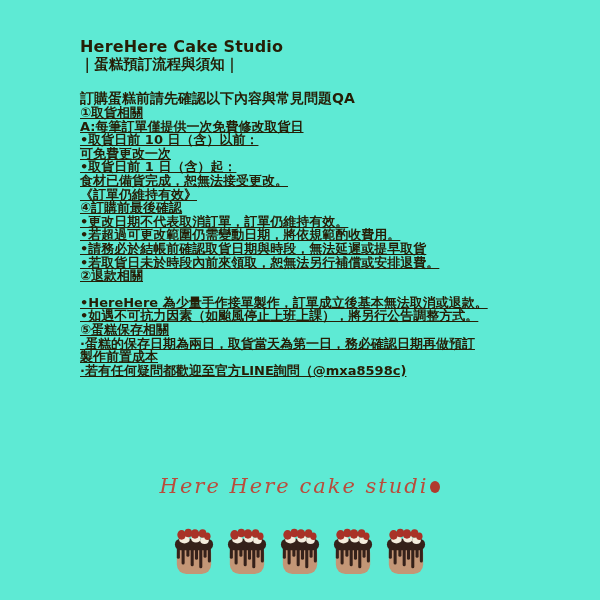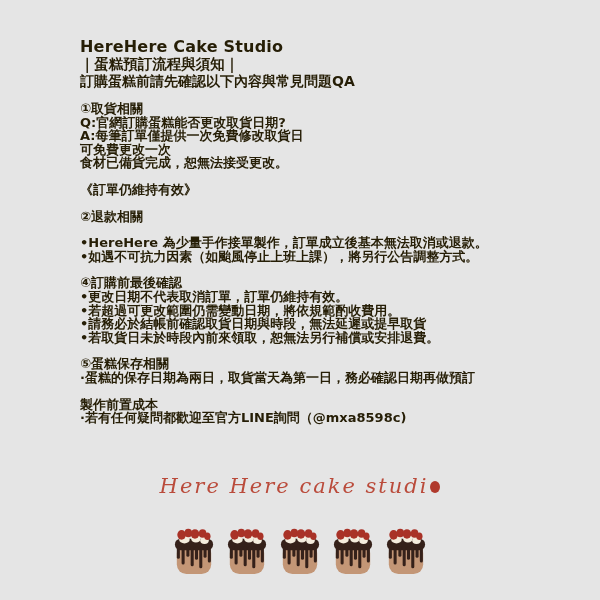--- a/index.html
+++ b/index.html
@@ -1,38 +1,39 @@
 <!DOCTYPE html>
 <html><head>
 <meta charset="utf-8">
 <style>
   html,body{margin:0;padding:0;}
   .canvas{
     position:relative;
     width:600px;height:600px;
-    background:#e5e5e5;
+    background:#5eead4;
     overflow:hidden;
     font-family:"DejaVu Sans","Liberation Sans",sans-serif;
     color:#261E06;
   }
   .content{
     position:absolute;
     left:80px;top:38px;right:55px;
   }
   .title{
     font-size:16px;font-weight:700;line-height:18px;
     letter-spacing:0.2px;
   }
   .subtitle{
     font-size:14.5px;font-weight:700;line-height:17px;
   }
   .intro{
+    margin-top:17px;
     font-size:14px;font-weight:700;line-height:16px;
   }
-  .section{margin-top:13px;}
+  .section{text-decoration:underline;}
   .line{
     font-size:13px;font-weight:700;line-height:13.6px;
     white-space:nowrap;
   }
   .line.wide{letter-spacing:-0.3px;}
   .gap-after{margin-bottom:13px;}
   .signature{
     position:absolute;
     left:0;right:0;top:474px;
     text-align:center;
@@ -65,42 +66,43 @@
 <div class="canvas">
   <div class="content">
 
     <div class="title">HereHere Cake Studio</div>
     <div class="subtitle">｜蛋糕預訂流程與須知｜</div>
 
     <div class="intro">訂購蛋糕前請先確認以下內容與常見問題QA</div>
 
     <div class="section">
       <div class="line">①取貨相關</div>
-      <div class="line">Q:官網訂購蛋糕能否更改取貨日期?</div>
       <div class="line">A:每筆訂單僅提供一次免費修改取貨日</div>
+      <div class="line">•取貨日前 10 日（含）以前：</div>
       <div class="line">可免費更改一次</div>
+      <div class="line">•取貨日前 1 日（含）起：</div>
       <div class="line">食材已備貨完成，恕無法接受更改。</div>
     </div>
 
     <div class="section">
       <div class="line">《訂單仍維持有效》</div>
     </div>
 
     <div class="section">
-      <div class="line gap-after">②退款相關</div>
-      <div class="line">•HereHere 為少量手作接單製作，訂單成立後基本無法取消或退款。</div>
-      <div class="line">•如遇不可抗力因素（如颱風停止上班上課），將另行公告調整方式。</div>
-    </div>
-
-    <div class="section">
       <div class="line">④訂購前最後確認</div>
       <div class="line">•更改日期不代表取消訂單，訂單仍維持有效。</div>
       <div class="line">•若超過可更改範圍仍需變動日期，將依規範酌收費用。</div>
       <div class="line">•請務必於結帳前確認取貨日期與時段，無法延遲或提早取貨</div>
       <div class="line">•若取貨日未於時段內前來領取，恕無法另行補償或安排退費。</div>
+    </div>
+
+    <div class="section">
+      <div class="line gap-after">②退款相關</div>
+      <div class="line">•HereHere 為少量手作接單製作，訂單成立後基本無法取消或退款。</div>
+      <div class="line">•如遇不可抗力因素（如颱風停止上班上課），將另行公告調整方式。</div>
     </div>
 
     <div class="section">
       <div class="line">⑤蛋糕保存相關</div>
       <div class="line">·蛋糕的保存日期為兩日，取貨當天為第一日，務必確認日期再做預訂</div>
     </div>
 
     <div class="section">
       <div class="line">製作前置成本</div>
       <div class="line">·若有任何疑問都歡迎至官方LINE詢問（@mxa8598c)</div>

